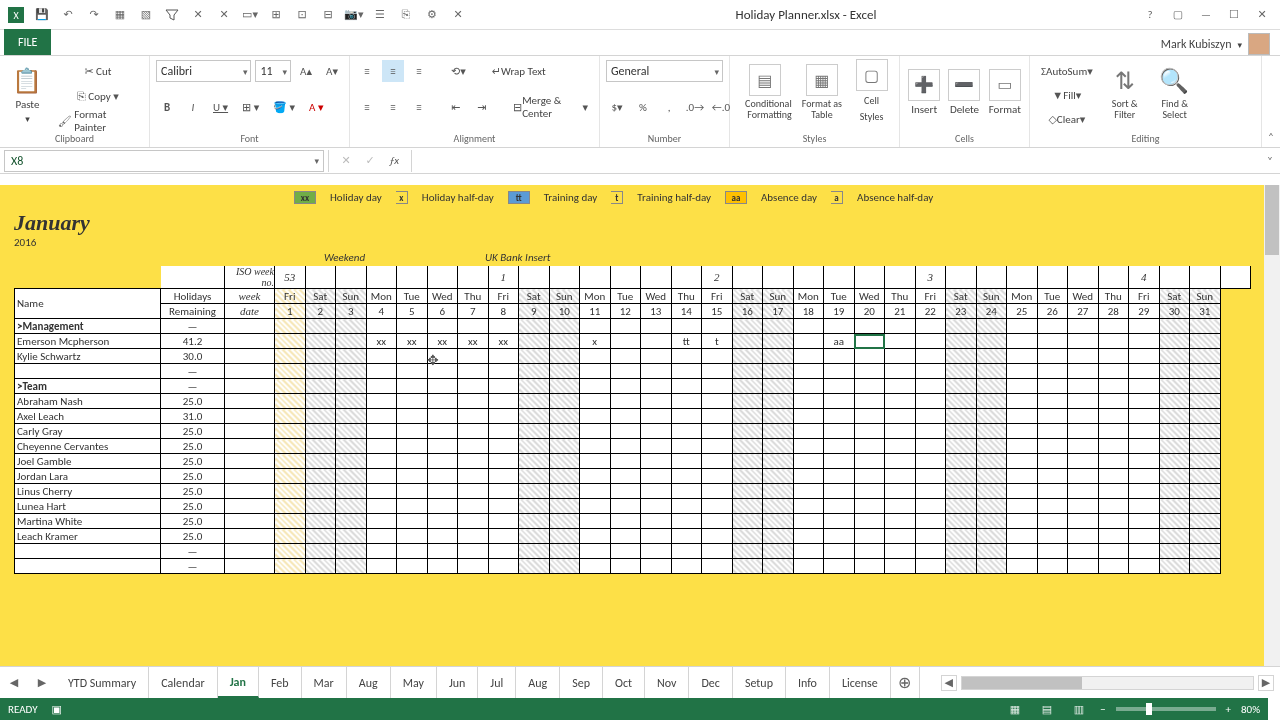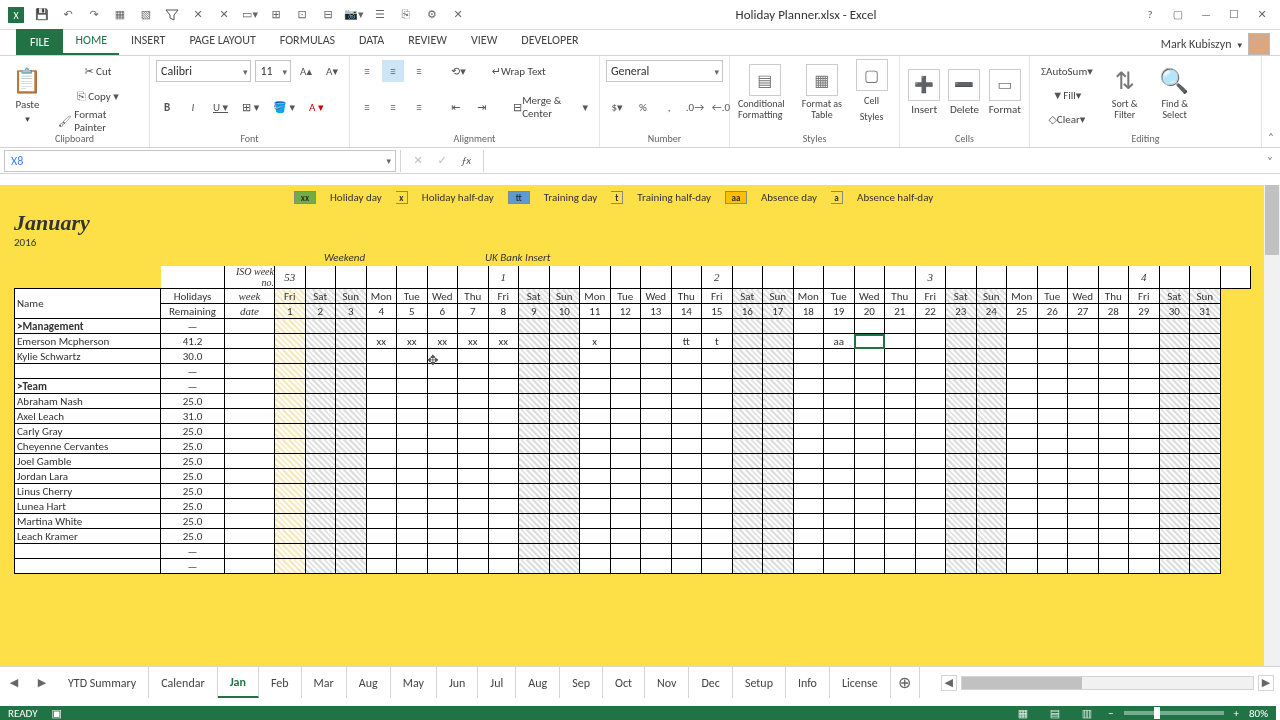--- a/index.html
+++ b/index.html
@@ -7,21 +7,21 @@
 
   
   .titlebar { height: 30px; background: #fff; border-bottom: 1px solid #ddd; display: flex; align-items: center; }
   .qa-toolbar { display: flex; align-items: center; gap: 6px; padding: 0 6px; }
   .qa-btn { width: 20px; height: 20px; display: flex; align-items: center; justify-content: center; color: #666; cursor: default; }
   .title-center { flex: 1; text-align: center; font-size: 13px; color: #333; }
   .win-controls { display: flex; align-items: center; padding-right: 6px; gap: 4px;}
   .win-btn { width: 24px; height: 24px; display: flex; align-items: center; justify-content: center; color: #666; cursor: default; }
 
   
-  .ribbon-tabs { height: 26px; background: #fff; display: flex; align-items: flex-end; padding-left: 16px; border-bottom: 1px solid #d4d4d4; }
+  .ribbon-tabs { height: 26px; background: #fff; display: flex; align-items: flex-end; padding-left: 4px; border-bottom: 1px solid #d4d4d4; }
   .file-tab { background: #217346; color: #fff; padding: 6px 14px; font-size: 12px; cursor: default; }
   .rtab { padding: 6px 12px; font-size: 12px; color: #444; cursor: default; }
   .rtab.active { color: #217346; border-bottom: 2px solid #217346; }
   .tab-spacer { flex: 1; }
   .user { display: flex; align-items: center; gap: 6px; padding-right: 10px; font-size: 12px; color: #444;}
   .avatar { width: 22px; height: 22px; background: #d9a782; border: 1px solid #bbb; }
 
   
   .ribbon { height: 92px; background: #fff; border-bottom: 1px solid #d4d4d4; display: flex; }
   .rgroup { border-right: 1px solid #e5e5e5; display: flex; flex-direction: column; justify-content: space-between; padding: 4px 6px 2px 6px; }
@@ -30,21 +30,21 @@
   .rbtn { min-width: 22px; height: 22px; padding: 0 4px; display: flex; align-items: center; justify-content: center; color: #555; cursor: default; border: 1px solid transparent; }
   .rbig { width: 44px; display: flex; flex-direction: column; align-items: center; justify-content: center; gap: 2px; font-size: 11px; color: #444; cursor: default; padding: 4px 2px; }
   .rbig .ricon { width: 32px; height: 32px; border: 1px solid #ccc; display:flex;align-items:center;justify-content:center;font-size:16px;color:#777; }
   .rbig .ricon.noborder { border: none; font-size: 24px; }
   .rselect { height: 22px; border: 1px solid #c6c6c6; background:#fff; font-size: 12px; padding: 0 16px 0 4px; display:flex;align-items:center;position:relative; }
   .rselect::after { content: "▾"; position:absolute; right:3px; color:#666; font-size:9px;}
   .rtext { font-size: 11px; color: #444; }
 
   
   .fbar-row { height: 26px; display: flex; align-items: center; border-bottom: 1px solid #d4d4d4; }
-  .namebox { width: 392px; height: 22px; margin: 0 4px; border: 1px solid #c6c6c6; background:#fff; display:flex; align-items:center; position:relative; padding-left:6px; font-size:12px; color:#3b82f6;}
+  .namebox { width: 320px; height: 22px; margin: 0 4px; border: 1px solid #c6c6c6; background:#fff; display:flex; align-items:center; position:relative; padding-left:6px; font-size:12px; color:#14532d;}
   .namebox::after { content:"▾"; position:absolute; right:4px; font-size:9px; color:#666;}
   .fbar-btns { display:flex; align-items:center; gap:2px; padding: 0 6px; border-left: 1px solid #d4d4d4;}
   .fbar-btn { width: 22px; height: 22px; display:flex;align-items:center;justify-content:center; color:#bbb; }
   .fbar { flex:1; height:22px; border-left:1px solid #d4d4d4; padding-left:6px; display:flex;align-items:center; }
   .expand-fbar { width: 20px; display:flex;align-items:center;justify-content:center;color:#666;}
 
   
   .sheet-area { position: absolute; top: 185px; bottom: 54px; left: 0; right: 0; overflow: hidden; background: #fde047; }
   .hscroll { position:absolute; right:0; top:0; bottom:0; width:16px; background:#f1f1f1; }
   .hscroll .thumb { position:absolute; top:0; left:1px; right:1px; height:70px; background:#c1c1c1;}
@@ -87,21 +87,21 @@
   .tab-nav { width:28px; display:flex;align-items:center;justify-content:center;color:#666;height:100%;}
   .stab { padding: 6px 12px; border-right: 1px solid #d4d4d4; font-size: 12px; color:#444; cursor:default; height:100%; display:flex;align-items:center;}
   .stab.active { background:#fff; color:#217346; font-weight:bold; border-bottom:2px solid #217346; }
   .add-sheet { width:28px;display:flex;align-items:center;justify-content:center;color:#666;font-size:16px;}
   .hscrollbar { flex:1; display:flex; align-items:center; padding:0 6px; gap:4px;}
   .hscrollbar .track { flex:1; height:14px; background:#f1f1f1; border:1px solid #d4d4d4; position:relative;}
   .hscrollbar .thumb2 { position:absolute; left:0; top:0; bottom:0; width:120px; background:#c1c1c1;}
   .scroll-arrow { width:16px; height:16px; display:flex;align-items:center;justify-content:center;color:#666;border:1px solid #d4d4d4;}
 
   
-  .statusbar { position:absolute; bottom:0; left:0; right:4px; height:14px; background:#217346; color:#fff; display:flex; align-items:center; padding:0 8px; font-size:11px;}
+  .statusbar { position:absolute; bottom:0; left:0; right:12px; height:22px; background:#217346; color:#fff; display:flex; align-items:center; padding:0 8px; font-size:11px;}
   .statusbar .rightside { margin-left:auto; display:flex; align-items:center; gap:10px;}
   .view-btn { width:22px;height:16px; display:flex;align-items:center;justify-content:center;opacity:.85;}
   .zoom-slider { width:100px; height:4px; background:rgba(255,255,255,.4); position:relative;}
   .zoom-slider .knob { position:absolute; top:-4px; left:30%; width:6px; height:12px; background:#fff;}
   svg { display:block; }
 </style>
 </head>
 <body>
 
 <div class="titlebar">
@@ -139,30 +139,20 @@
     <div class="win-btn">?</div>
     <div class="win-btn">▢</div>
     <div class="win-btn">—</div>
     <div class="win-btn">☐</div>
     <div class="win-btn">✕</div>
   </div>
 </div>
 
 <div class="ribbon-tabs">
   <div class="file-tab">FILE</div>
-  <div id="rtabs" style="display: flex;">
-      <div class="rtab active">HOME</div>
-      <div class="rtab">INSERT</div>
-      <div class="rtab">PAGE LAYOUT</div>
-      <div class="rtab">FORMULAS</div>
-      <div class="rtab">DATA</div>
-      <div class="rtab">REVIEW</div>
-      <div class="rtab">VIEW</div>
-      <div class="rtab">DEVELOPER</div>
-    </div>
   <div class="tab-spacer"></div>
   <div class="user">
     <span>Mark Kubiszyn</span>
     <span style="font-size:9px;">▾</span>
     <div class="avatar"></div>
   </div>
 </div>
 
 <div class="ribbon">
   <div class="rgroup" style="width:150px">
@@ -239,21 +229,21 @@
       <div class="rbtn">.0→</div>
       <div class="rbtn">←.0</div>
     </div>
     <div class="rg-label">Number</div>
   </div>
 
   <div class="rgroup" style="width:170px">
     <div class="rrow" style="height:64px">
       <div class="rbig" style="width:62px">
           <div class="ricon">▤</div>
-          <span style="font-size:10px;line-height:11px;text-align:left">Conditional Formatting</span>
+          <span style="font-size:10px;line-height:11px;text-align:right">Conditional Formatting</span>
         </div>
       <div class="rbig" style="width:52px">
           <div class="ricon">▦</div>
           <span style="font-size:10px;line-height:11px;text-align:center">Format as Table</span>
         </div>
       <div class="rbig" style="width:46px">
           <div class="ricon">▢</div>
           <span style="font-size:10px;line-height:16px;text-align:center">Cell Styles</span>
         </div>
     </div>

